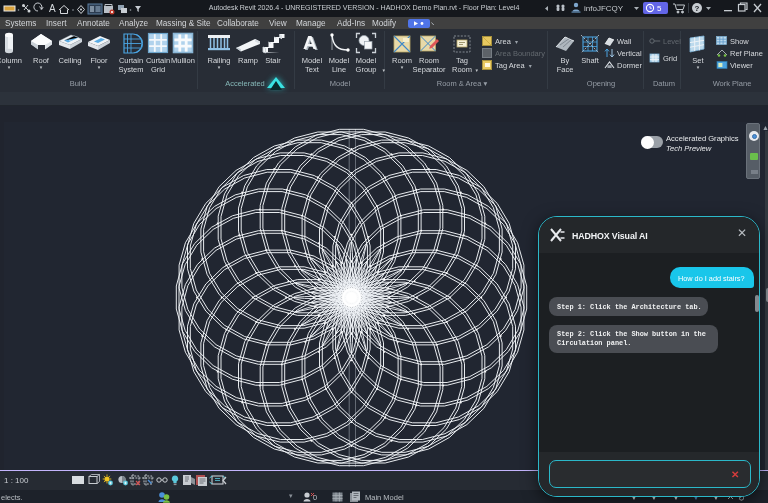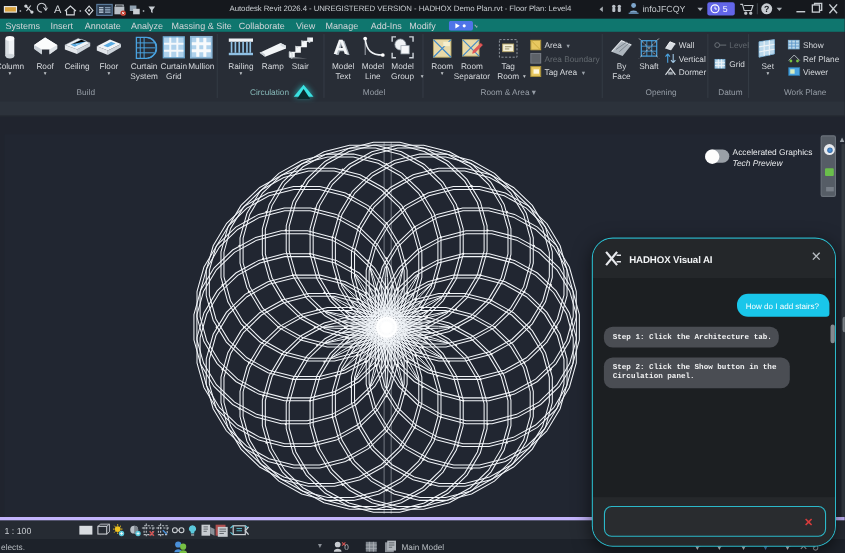--- a/index.html
+++ b/index.html
@@ -1,38 +1,38 @@
 <!DOCTYPE html>
 <html><head><meta charset="utf-8"><style>
 *{margin:0;padding:0;box-sizing:border-box}
 html,body{width:768px;height:503px;overflow:hidden;background:#20242e}
 body{font-family:"Liberation Sans",sans-serif;-webkit-font-smoothing:antialiased}
 #app{position:absolute;top:0;left:0;width:768px;height:503px;overflow:hidden}
 .abs{position:absolute}
 
 #titlebar{position:absolute;top:0;left:0;width:768px;height:17px;background:#15181d}
 #title{position:absolute;top:4px;left:-20px;width:768px;text-align:center;font-size:7.1px;color:#c9cdd1;letter-spacing:-0.05px}
-#menubar{position:absolute;top:17px;left:0;width:768px;height:12px;background:#0f766e}
+#menubar{position:absolute;top:17px;left:0;width:768px;height:12px;background:#404040}
 .menu{position:absolute;top:1.5px;font-size:8.2px;color:#d2d5d9}
 #ribbon{position:absolute;top:29px;left:0;width:768px;height:63px;background:#282d36}
 .psep{position:absolute;top:31px;height:58px;width:1px;background:#343b44}
 .pl{position:absolute;top:79px;font-size:7.5px;color:#969da6;text-align:center}
 #optionsbar{position:absolute;top:92px;left:0;width:768px;height:14px;background:#2c323b;border-bottom:1px solid #20252c}
 #tabbar{position:absolute;top:106px;left:0;width:768px;height:16px;background:#39404a}
 .tab{position:absolute;top:0;height:16px;font-size:8px;color:#e2e5e8;line-height:16px}
 
 .rb{position:absolute;top:33px;text-align:center;color:#d6d9dd;font-size:7.5px;line-height:9px}
 .rb .ic{display:block;margin:0 auto 1px auto}
 .rb .dd{font-size:5px;line-height:4px;color:#c2c6ca}
 .sm{position:absolute;font-size:7.5px;color:#d6d9dd;line-height:10px;white-space:nowrap}
 .sm svg{vertical-align:-2px;margin-right:2px}
 
 #canvas{position:absolute;top:122px;left:4px;width:768px;height:348px;background:#212631;overflow:hidden}
 
-#viewbar{position:absolute;top:470px;left:0;width:768px;height:20px;background:#262b33;border-top:3px solid #c4b5fd}
+#viewbar{position:absolute;top:470px;left:0;width:768px;height:20px;background:#262b33;border-top:1px solid #c4b5fd}
 #statusbar{position:absolute;top:490px;left:0;width:768px;height:13px;background:#1d222a}
 </style></head><body>
 <div id="app">
 
 <div id="titlebar">
  <svg class="abs" style="left:2px;top:2px" width="140" height="13" viewBox="0 0 140 13">
   <g stroke="#c7cbd0" fill="none" stroke-width="1">
    <rect x="2" y="4" width="11" height="5" fill="#d9a23c" stroke="#e8e8e8"></rect>
    <circle cx="16.5" cy="8" r="0.8" fill="#9aa0a6" stroke="none"></circle>
    <path d="M21 3 l6 6 M26 3 l-4 5" stroke="#cfd3d7"></path>
@@ -114,21 +114,21 @@
 </div>
 
 <div id="ribbon"></div>
 <div class="psep" style="left:197px"></div>
 <div class="psep" style="left:294px"></div>
 <div class="psep" style="left:384px"></div>
 <div class="psep" style="left:547px"></div>
 <div class="psep" style="left:643px"></div>
 <div class="psep" style="left:680px"></div>
 <div class="pl" style="left:58px;width:40px">Build</div>
-<div class="pl" style="left:222px;width:46px;color:#86b8b8">Circulation</div>
+<div class="pl" style="left:222px;width:46px;color:#86b8b8">Accelerated</div>
 <div class="pl" style="left:320px;width:40px">Model</div>
 <div class="pl" style="left:424px;width:76px">Room &amp; Area ▾</div>
 <div class="pl" style="left:580px;width:42px">Opening</div>
 <div class="pl" style="left:646px;width:36px">Datum</div>
 <div class="pl" style="left:707px;width:50px">Work Plane</div>
 
 <div class="rb" style="left:-6px;width:30px;top:31px"><svg class="ic" width="16" height="24" viewBox="0 0 16 24">
         <path d="M4 4 h8 v16 h-8 z" fill="#eff2f5"></path>
         <path d="M4 4 h3 v16 h-3 z" fill="#d8dde2"></path>
         <ellipse cx="8" cy="4" rx="4" ry="2.2" fill="#fafbfc"></ellipse>

